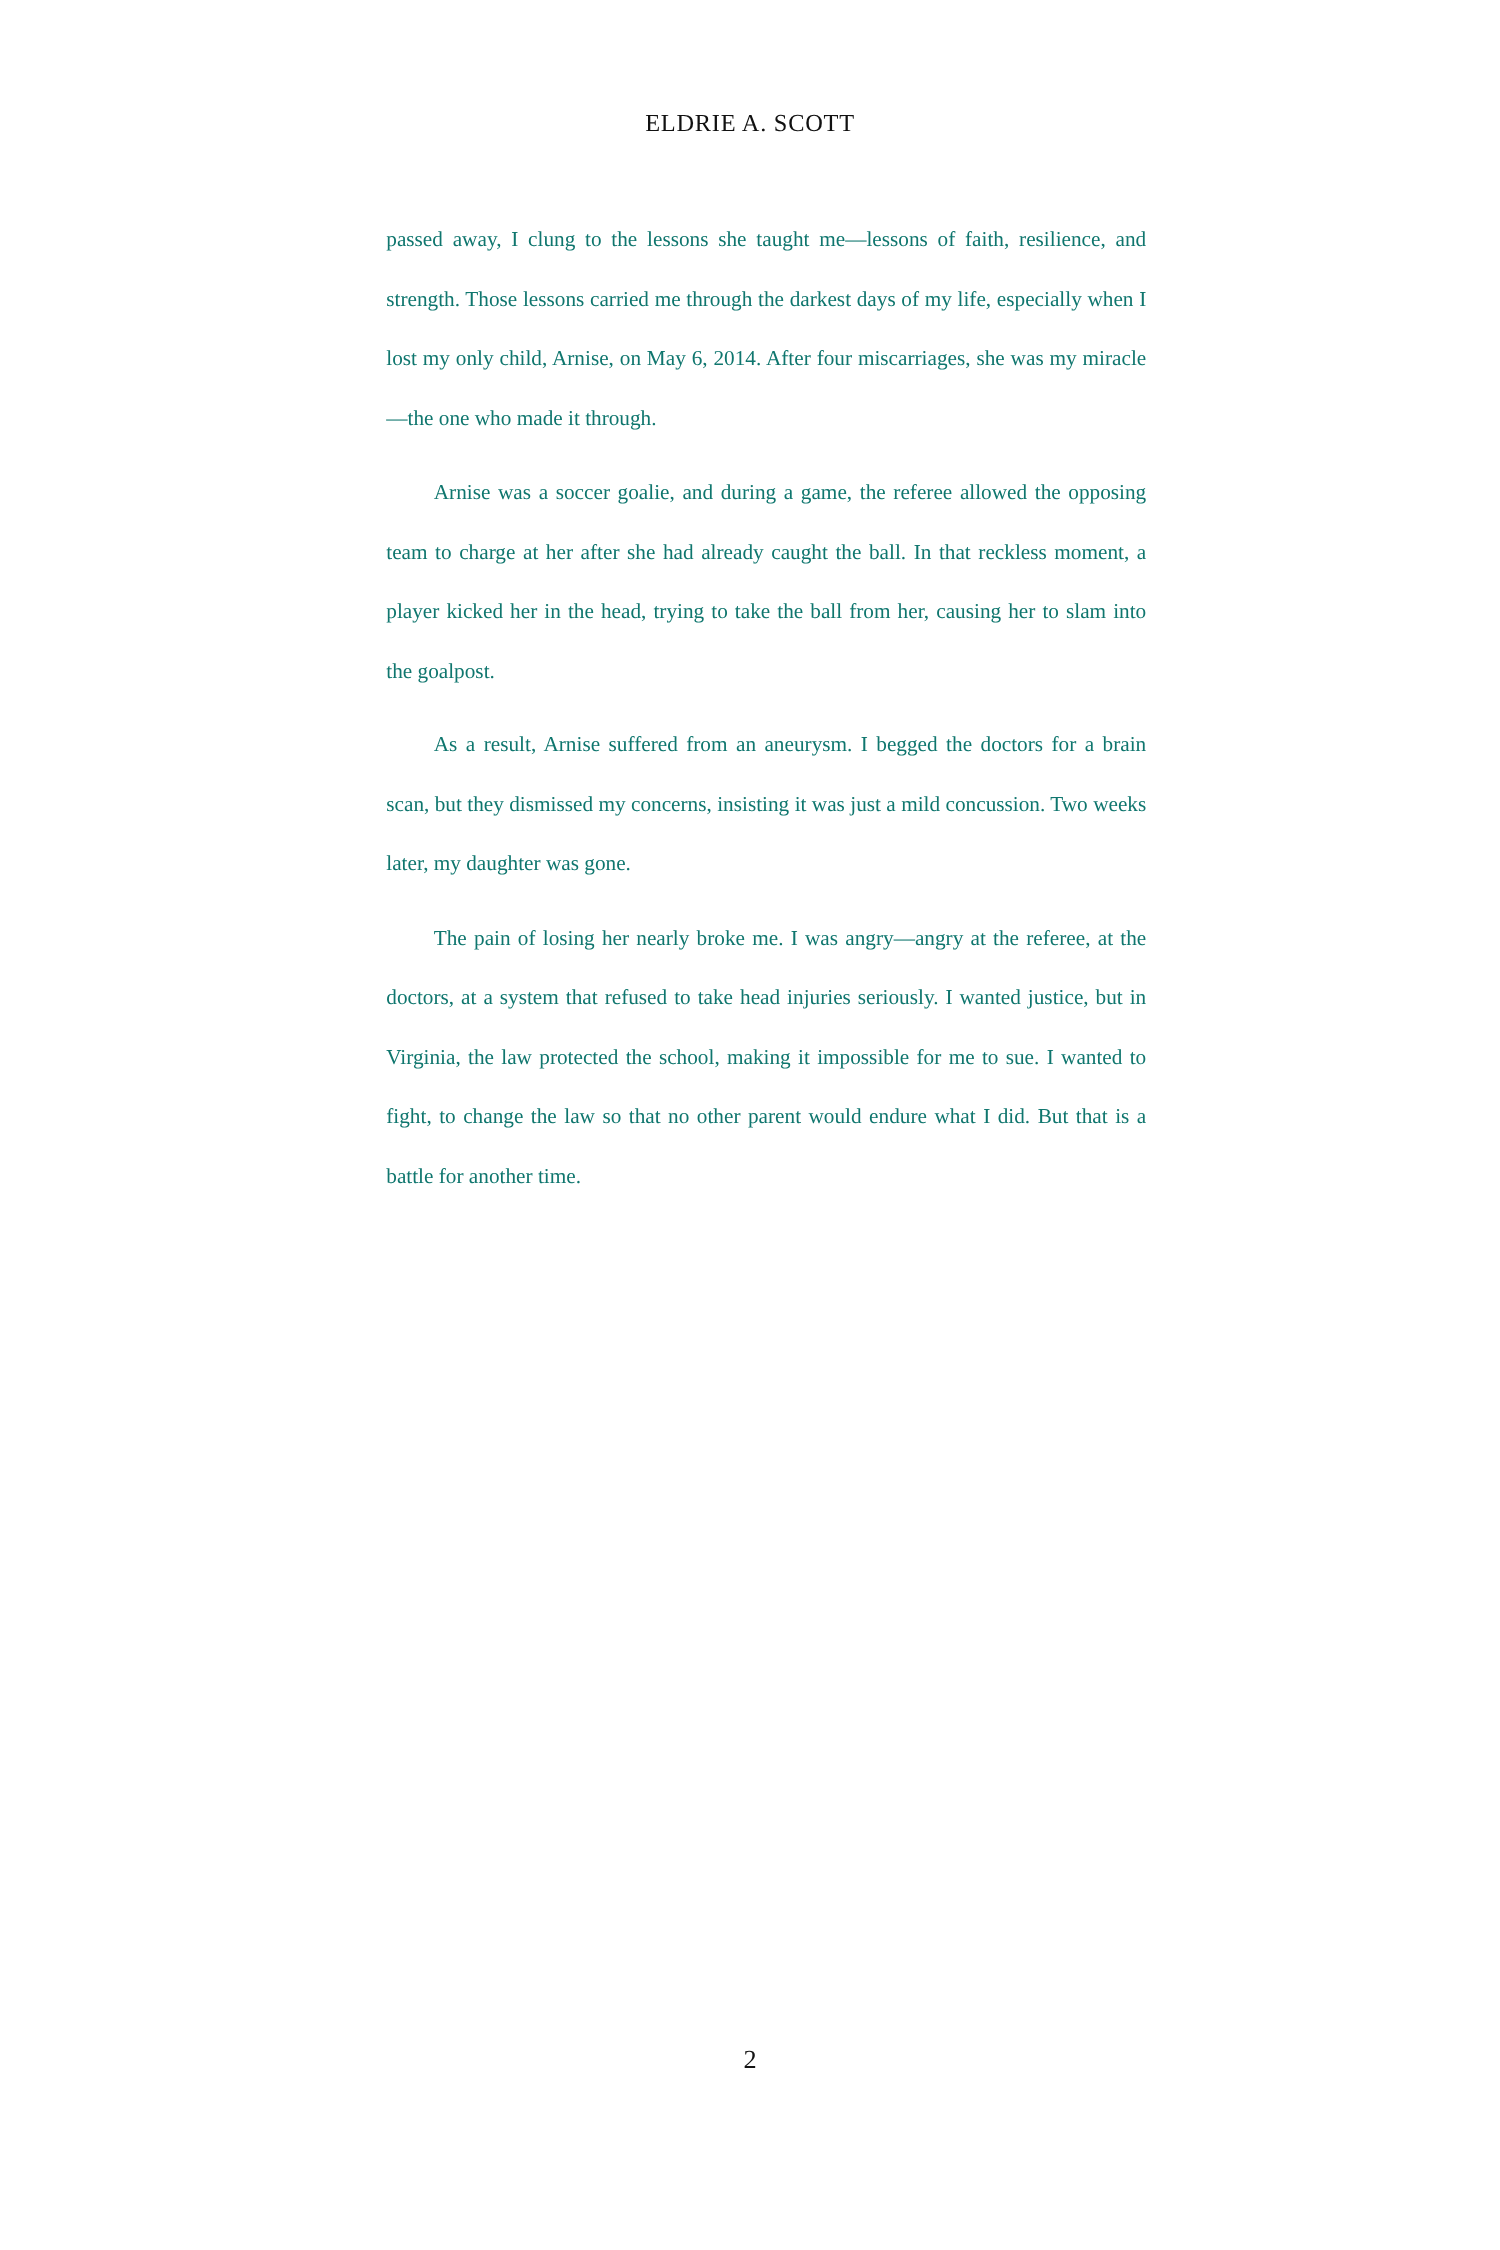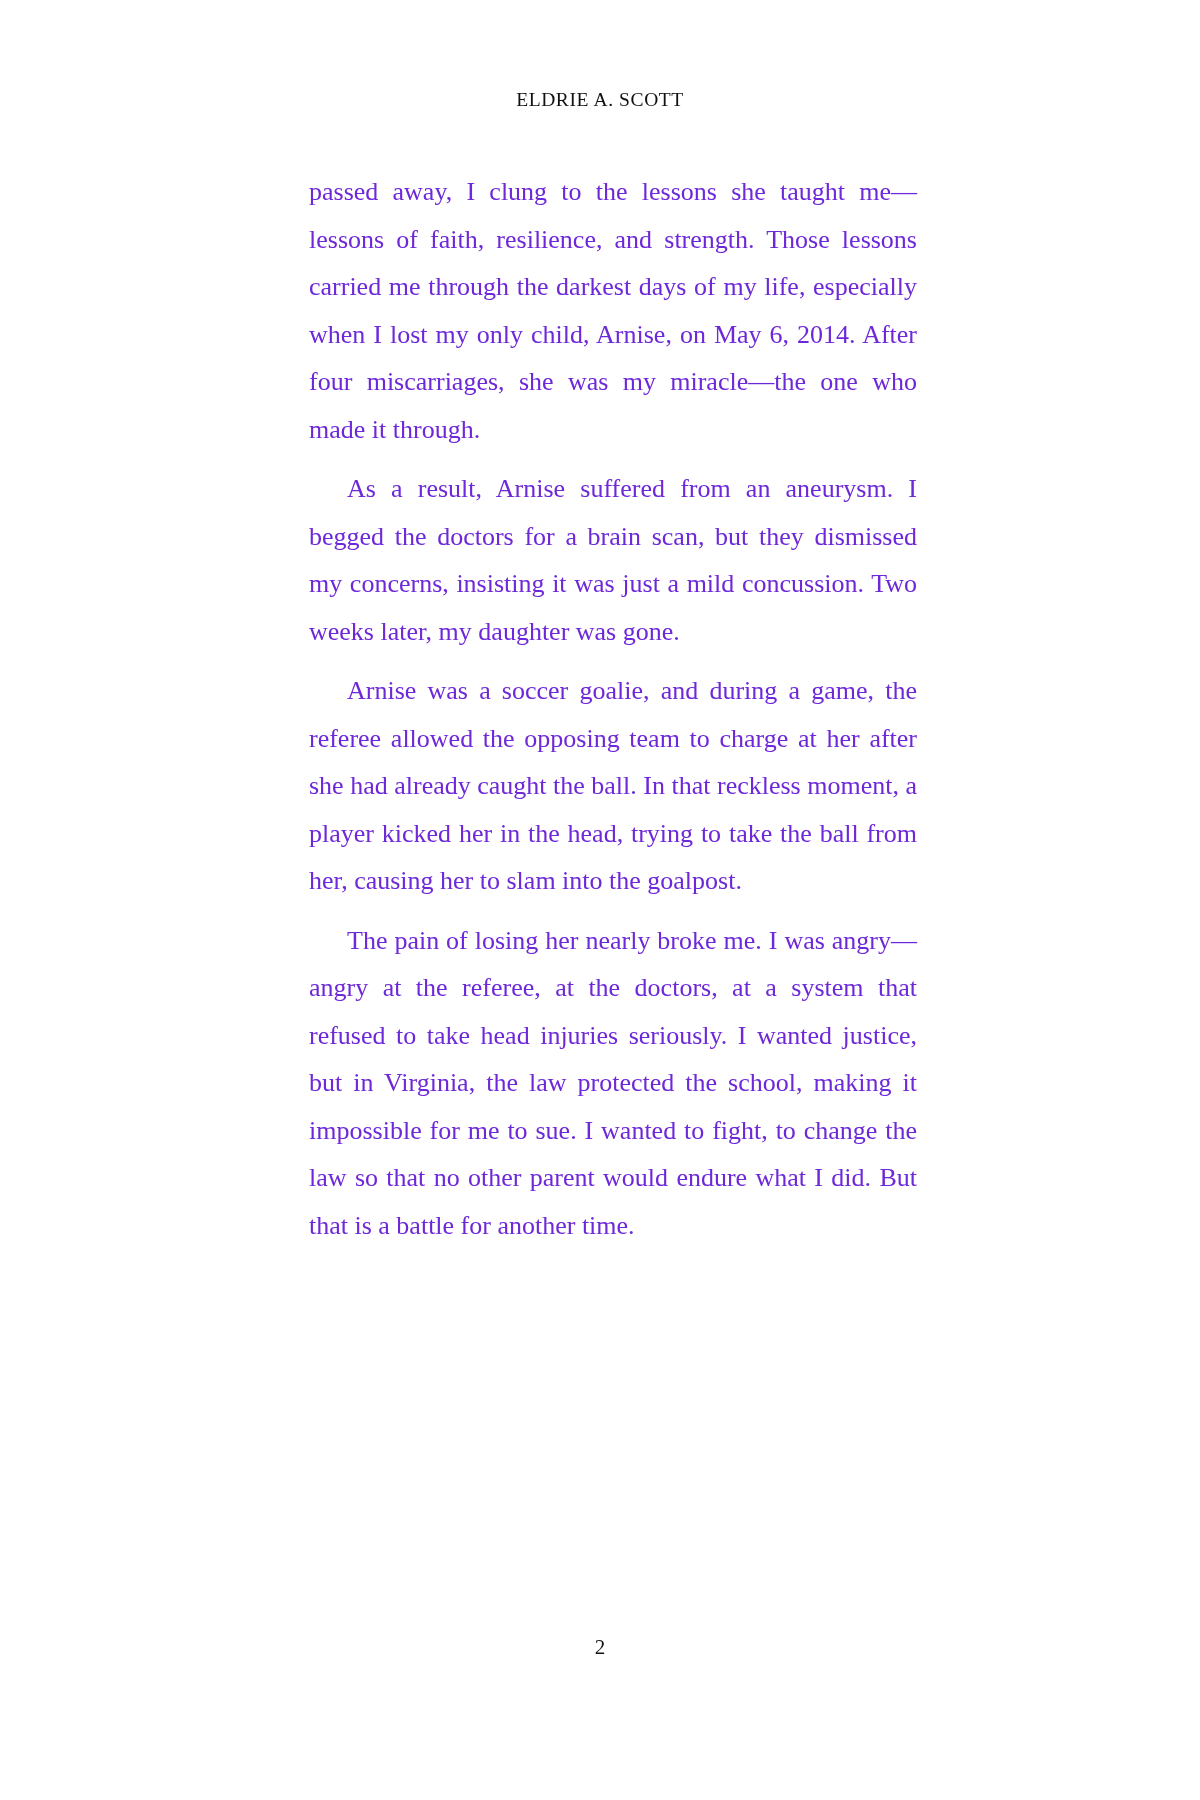--- a/index.html
+++ b/index.html
@@ -29,23 +29,23 @@
     line-height: 1.2;
   }
   .text-column {
     position: absolute;
     top: 168px;
     left: 196px;
     width: 608px;
   }
   .body-par {
     font-family: "Liberation Serif", "DejaVu Serif", serif;
-    font-size: 26px;
+    font-size: 17px;
     line-height: 47.5px;
-    color: #6d28d9;
+    color: #0f766e;
     text-align: justify;
     text-justify: inter-word;
     margin: 0 0 12px 0;
     hyphens: none;
     -webkit-hyphens: none;
   }
   .body-par.indent {
     text-indent: 38px;
   }
   .body-par.no-indent {
@@ -67,23 +67,23 @@
 
 <div class="page">
 
   <div class="running-header">ELDRIE A. SCOTT</div>
 
   <div class="text-column">
 
     <p class="body-par no-indent">passed away, I clung to the lessons she taught me—lessons of faith, resilience, and strength. Those lessons carried me through the darkest days of my life, especially when I lost my only child, Arnise, on May 6, 2014. After four miscarriages, she was my miracle—the one who made it through.</p>
 
 
+    <p class="body-par indent">Arnise was a soccer goalie, and during a game, the referee allowed the opposing team to charge at her after she had already caught the ball. In that reckless moment, a player kicked her in the head, trying to take the ball from her, causing her to slam into the goalpost.</p>
+
     <p class="body-par indent">As a result, Arnise suffered from an aneurysm. I begged the doctors for a brain scan, but they dismissed my concerns, insisting it was just a mild concussion. Two weeks later, my daughter was gone.</p>
-
-    <p class="body-par indent">Arnise was a soccer goalie, and during a game, the referee allowed the opposing team to charge at her after she had already caught the ball. In that reckless moment, a player kicked her in the head, trying to take the ball from her, causing her to slam into the goalpost.</p>
 
     <p class="body-par indent">The pain of losing her nearly broke me. I was angry—angry at the referee, at the doctors, at a system that refused to take head injuries seriously. I wanted justice, but in Virginia, the law protected the school, making it impossible for me to sue. I wanted to fight, to change the law so that no other parent would endure what I did. But that is a battle for another time.</p>
 
   </div>
 
   <div class="page-number">2</div>
 
 </div>
 
 </body></html>

